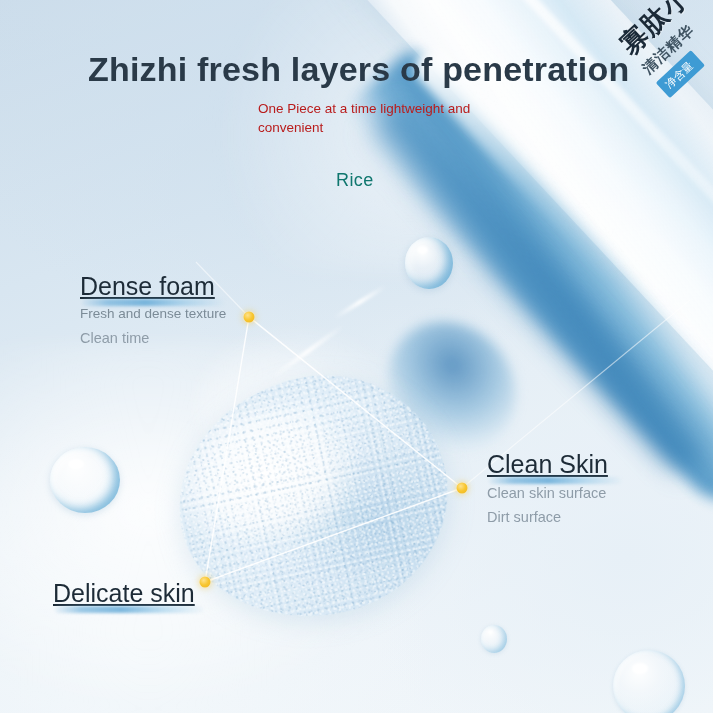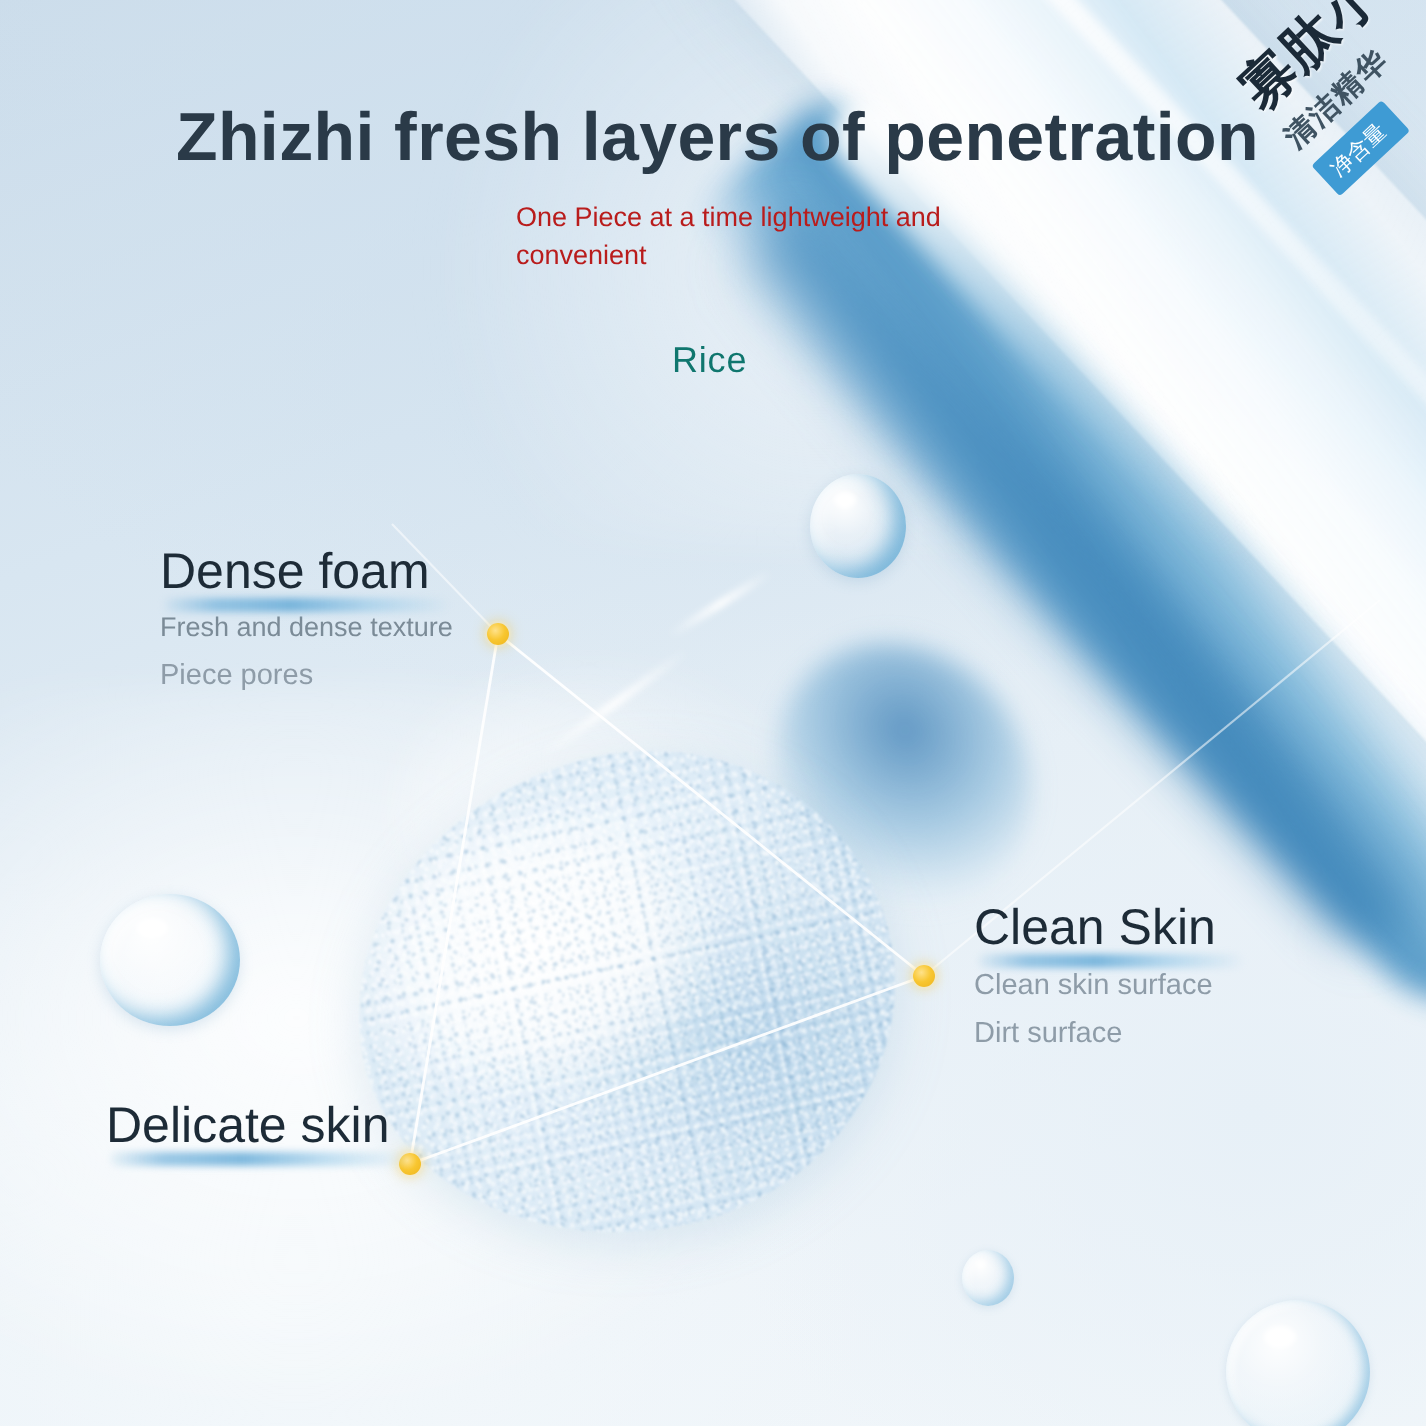--- a/index.html
+++ b/index.html
@@ -321,20 +321,21 @@
   }
 
   .feature { position: absolute; }
   .feature-title {
     font-size: 25px;
     color: #1d2b37;
     white-space: nowrap;
     position: relative;
     display: inline-block;
     padding-bottom: 2px;
+    text-decoration: underline;
   }
   .feature-underline {
     position: absolute;
     left: 2px;
     bottom: -3px;
     height: 7px;
     border-radius: 4px;
     background: linear-gradient(90deg,
         rgba(168,206,232,0.15) 0%,
         rgba(118,180,220,0.72) 18%,
@@ -416,35 +417,35 @@
   <div class="subhead">One Piece at a time lightweight and convenient</div>
   <div class="ghost-word">Rice</div>
 
   <div class="feature" style="left:80px; top:272px;">
     <div class="feature-title">
       <span>Dense foam</span>
       <span class="feature-underline" style="width:142px;"></span>
     </div>
     <div class="feature-lines">
       <div>Fresh and dense texture</div>
-      <div class="ln-big">Piece pores</div>
+      <div class="ln-big">Clean time</div>
     </div>
   </div>
 
   <div class="feature" style="left:487px; top:450px;">
     <div class="feature-title">
       <span>Clean Skin</span>
       <span class="feature-underline" style="width:132px;"></span>
     </div>
     <div class="feature-lines">
       <div class="ln-big">Clean skin surface</div>
       <div class="ln-big">Dirt surface</div>
     </div>
   </div>
 
-  <div class="feature" style="left:53px; top:549px;">
+  <div class="feature" style="left:53px; top:579px;">
     <div class="feature-title">
       <span>Delicate skin</span>
       <span class="feature-underline" style="width:148px;"></span>
     </div>
   </div>
 
 </div>
 
 </body></html>

